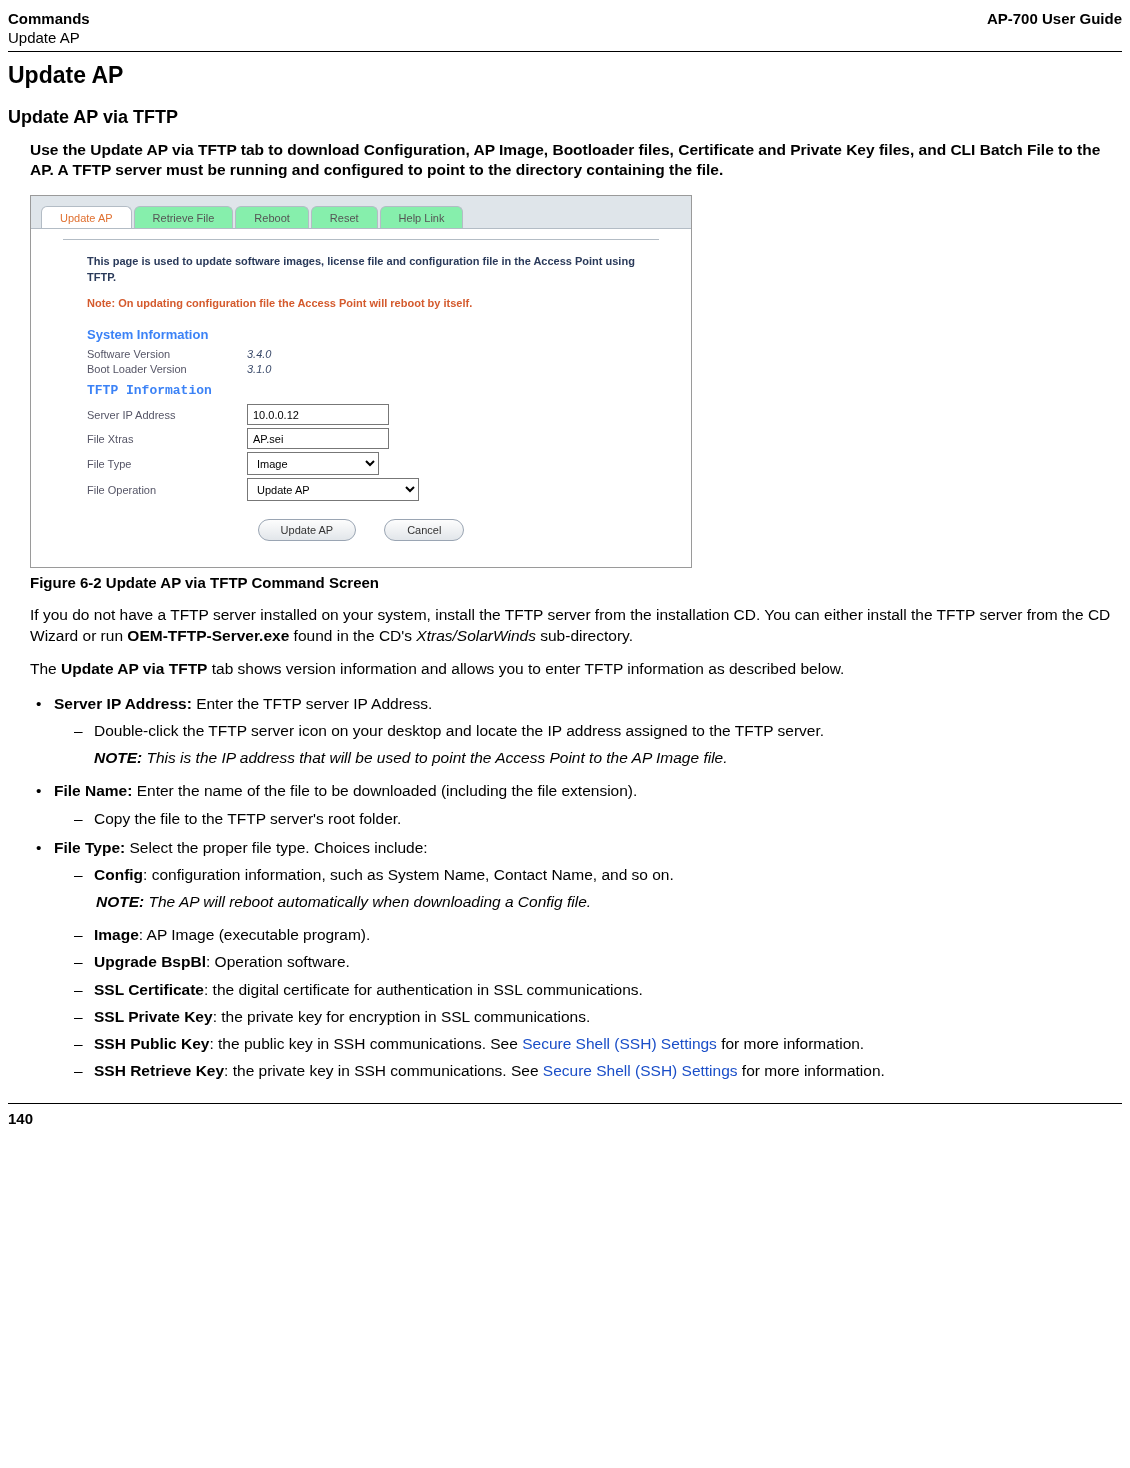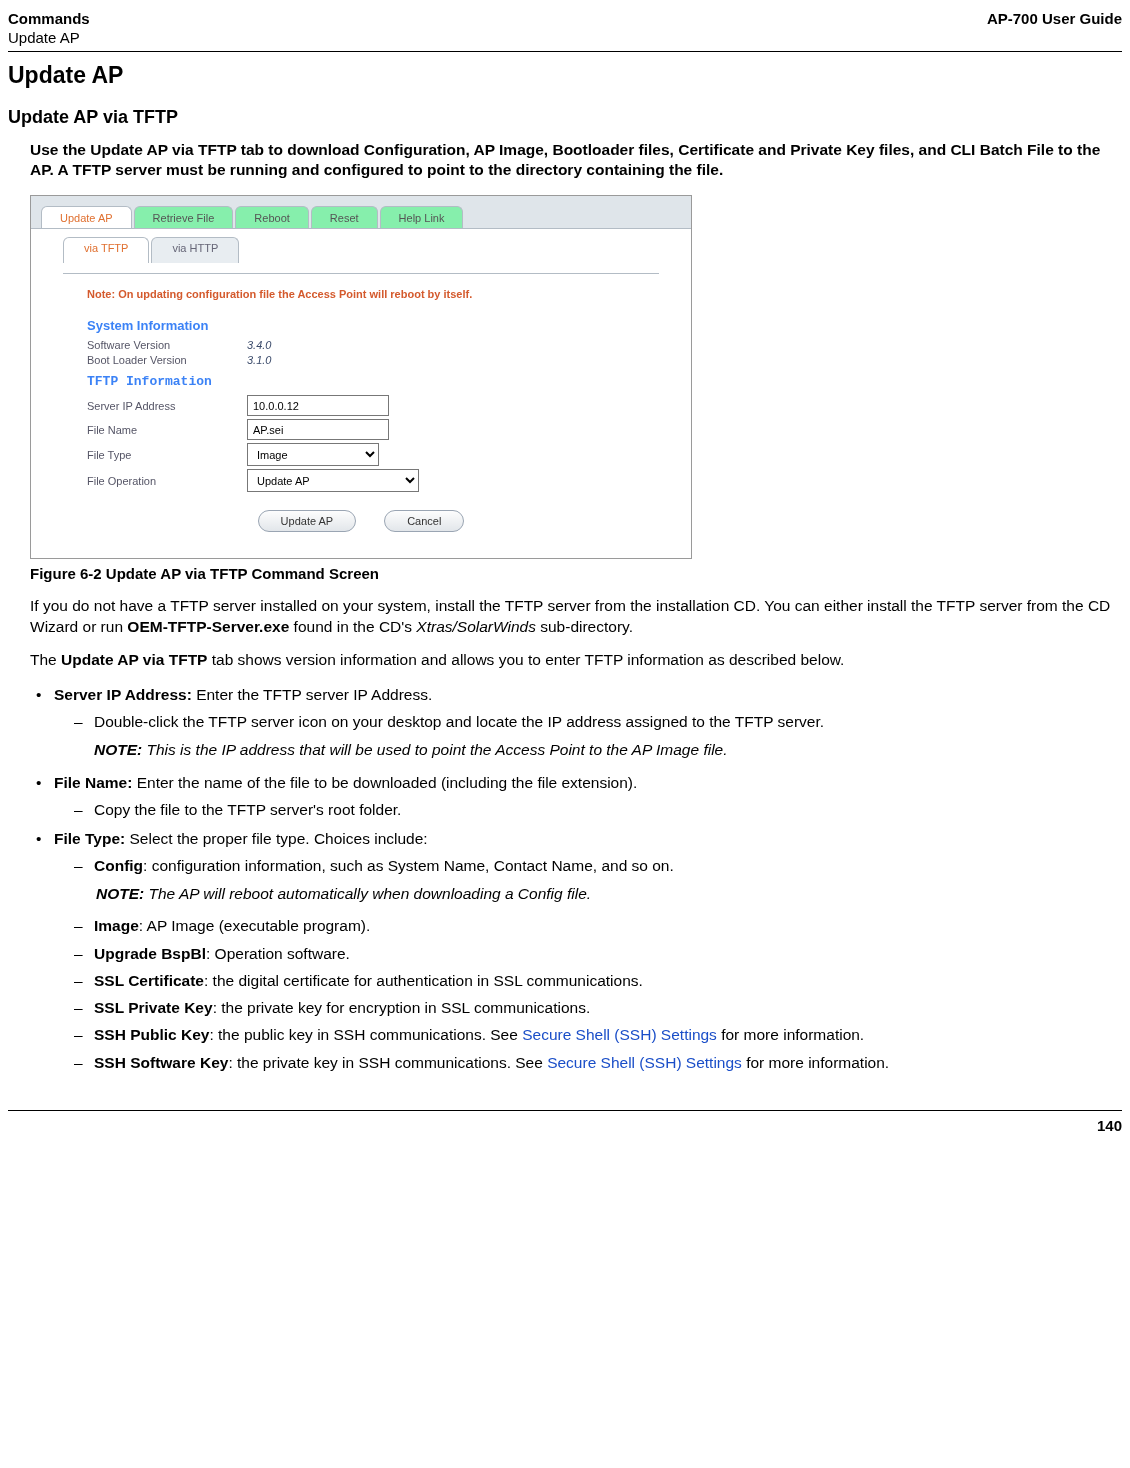--- a/index.html
+++ b/index.html
@@ -207,22 +207,21 @@
   }
   .note-line {
     margin: 6px 0 10px 40px;
     font-size: 15.5px;
     line-height: 1.35;
   }
   a.link { color: #1a4ec8; text-decoration: none; }
 
   .footer {
     border-top: 1.5px solid #000;
-    margin-top: 36px;
-    text-align: right;
+    margin-top: 20px;
     padding-top: 6px;
     font-weight: bold;
     font-size: 15px;
   }
   hr.sec {
     border: none;
     border-top: 1px solid #b3bcc5;
     margin: 10px 32px 0 32px;
   }
 </style>
@@ -243,45 +242,42 @@
   <p class="body-text">Use the Update AP via TFTP tab to download Configuration, AP Image, Bootloader files, Certificate and Private Key files, and CLI Batch File to the AP. A TFTP server must be running and configured to point to the directory containing the file.</p>
 
   <div class="ui-shot">
     <div class="tab-row">
       <div class="tab active">Update AP</div>
       <div class="tab">Retrieve File</div>
       <div class="tab">Reboot</div>
       <div class="tab">Reset</div>
       <div class="tab">Help Link</div>
     </div>
-    <div class="subtab-row">
-      <div class="subtab active">via TFTP</div>
-      <div class="subtab">via HTTP</div>
-    </div>
     <hr class="sec">
     <div class="panel" style="border-top:none;">
+      <div class="desc">This page is used to update software images, license file and configuration file in the Access Point using TFTP.</div>
       <div class="note">Note: On updating configuration file the Access Point will reboot by itself.</div>
 
       <div class="section-title">System Information</div>
       <div class="kv">
         <div class="k">Software Version</div>
         <div class="v">3.4.0</div>
       </div>
       <div class="kv">
         <div class="k">Boot Loader Version</div>
         <div class="v">3.1.0</div>
       </div>
 
       <div class="section-title" style="margin-top:8px;font-family:Liberation Mono, monospace;">TFTP Information</div>
       <div class="kv">
         <div class="k">Server IP Address</div>
         <input type="text" style="width: 130px;" value="10.0.0.12">
       </div>
       <div class="kv">
-        <div class="k">File Name</div>
+        <div class="k">File Xtras</div>
         <input type="text" style="width: 130px;" value="AP.sei">
       </div>
       <div class="kv">
         <div class="k">File Type</div>
         <select style="width:120px;">
           <option>Image</option>
         </select>
       </div>
       <div class="kv">
         <div class="k">File Operation</div>
@@ -341,21 +337,21 @@
         <li>
           <span class="bold">SSL Certificate</span><span>: the digital certificate for authentication in SSL communications.</span>
         </li>
         <li>
           <span class="bold">SSL Private Key</span><span>: the private key for encryption in SSL communications.</span>
         </li>
         <li>
           <span class="bold">SSH Public Key</span><span>: the public key in SSH communications. See </span><a href="#" class="link">Secure Shell (SSH) Settings</a><span> for more information.</span>
         </li>
         <li>
-          <span class="bold">SSH Software Key</span><span>: the private key in SSH communications. See </span><a href="#" class="link">Secure Shell (SSH) Settings</a><span> for more information.</span>
+          <span class="bold">SSH Retrieve Key</span><span>: the private key in SSH communications. See </span><a href="#" class="link">Secure Shell (SSH) Settings</a><span> for more information.</span>
         </li>
       </ul>
     </li>
   </ul>
 
   <div class="footer">
     <span>140</span>
   </div>
 </div>
 

